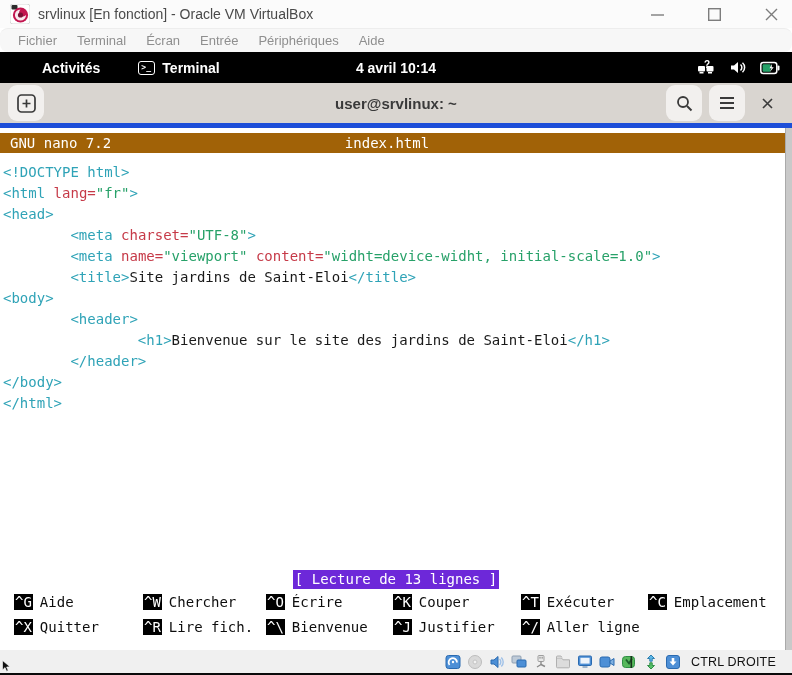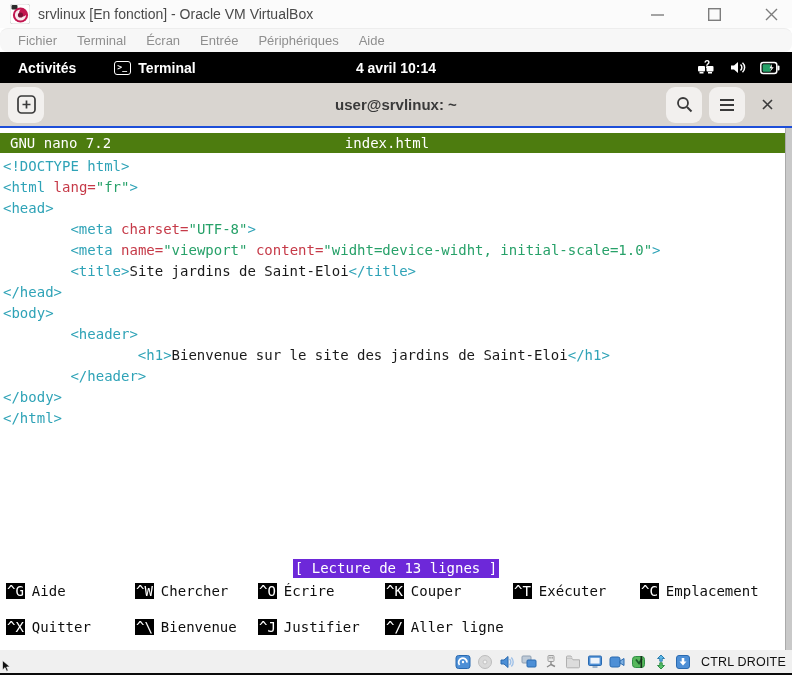--- a/index.html
+++ b/index.html
@@ -13,64 +13,64 @@
   .title-text{font-size:14px;color:#4a4a4a;}
   .win-controls{position:absolute;right:14px;top:0;height:28px;display:flex;align-items:center;gap:44px;}
   .win-controls svg{display:block;}
 
   
   .menubar{height:24px;background:#f7f7f7;display:flex;align-items:center;padding-left:8px;
            border-top:1px solid #ededed;box-sizing:border-box;border-radius:8px;}
   .menu-item{font-size:13px;color:#8f8f8f;padding:0 10px;cursor:default;}
 
   
-  .gnomebar{height:31px;background:#000;color:#fff;display:flex;align-items:center;position:relative;}
+  .gnomebar{height:31px;background:#000;color:#fff;display:flex;align-items:center;position:relative;padding-left:24px;}
   .gb-activities{font-size:14px;font-weight:700;margin-left:18px;}
   .gb-app{display:flex;align-items:center;gap:7px;margin-left:38px;}
   .gb-app-label{font-size:14px;font-weight:700;}
   .gb-clock{position:absolute;left:0;right:0;text-align:center;font-size:14px;font-weight:700;}
   .gb-right{position:absolute;right:12px;display:flex;align-items:center;gap:13px;}
   .term-glyph{width:17px;height:14px;border:1.6px solid #fff;border-radius:3px;display:flex;
               align-items:center;justify-content:flex-start;padding-left:2px;box-sizing:border-box;
               font:700 8px "DejaVu Sans Mono",monospace;color:#fff;}
 
   
   .termheader{height:45px;background:#d9d5d0;display:flex;align-items:center;position:relative;
-              border-bottom:2px solid #1d4ed8;box-sizing:border-box;}
+              border-bottom:5px solid #1d4ed8;box-sizing:border-box;}
   .hbtn{width:36px;height:36px;border-radius:9px;background:#f2f0ee;display:flex;align-items:center;
         justify-content:center;border:none;}
   .newtab-btn{margin-left:8px;}
   .term-title{position:absolute;left:0;right:0;text-align:center;font-size:15px;font-weight:700;color:#3a3a3a;}
   .th-right{position:absolute;right:10px;display:flex;align-items:center;gap:7px;}
   .close-btn{width:30px;height:30px;background:transparent;border:none;display:flex;align-items:center;justify-content:center;}
 
   
   .termbody{height:522px;background:#ffffff;position:relative;display:flex;flex-direction:column;
             font-family:"DejaVu Sans Mono",monospace;}
-  .nano-titlebar{margin-top:5px;height:20px;background:#4d7c0f;color:#fff;position:relative;
+  .nano-titlebar{margin-top:5px;height:20px;background:#a16207;color:#fff;position:relative;
                  font-size:14px;line-height:20px;margin-right:7px;}
   .nano-app{padding-left:10px;}
   .nano-file{position:absolute;left:0;right:11px;text-align:center;}
-  .code{margin-top:3px;}
+  .code{margin-top:9px;}
   .code-line{height:21px;line-height:21px;font-size:14px;white-space:pre;tab-size:8;padding-left:3px;}
   .c-tag{color:#2fa3b7;} .c-attr{color:#c63a48;} .c-str{color:#27a169;} .c-plain{color:#1a1a1a;}
   .spacer{flex:1;}
   .nano-status{align-self:center;background:#6d28d9;color:#fff;font-size:14px;line-height:19px;
                padding:0 2px;white-space:pre;margin-bottom:3px;}
-  .shortcuts{display:grid;grid-template-columns:129px 123px 127px 128px 127px 1fr;row-gap:15px;
-             padding-left:6px;padding-bottom:12px;}
+  .shortcuts{display:grid;grid-template-columns:129px 123px 127px 128px 127px 1fr;row-gap:4px;
+             padding-left:14px;padding-bottom:12px;}
   .sc{height:21px;line-height:21px;font-size:14px;white-space:pre;color:#0d0d0d;}
   .sc .key{background:#000;color:#fff;padding:0 1px;}
   .sc .lbl{margin-left:7px;}
   .term-scrollbar{position:absolute;top:0;right:0;width:7px;height:100%;background:#c9c9c9;
                   border-left:1px solid #aaa;box-sizing:border-box;}
 
   
   .statusbar{height:23px;background:#f0f0f0;display:flex;align-items:center;justify-content:flex-end;
-             gap:5px;padding-right:6px;position:relative;}
+             gap:5px;padding-right:16px;position:relative;}
   .sb-icon{width:17px;height:17px;display:flex;align-items:center;justify-content:center;}
   .sb-icon svg{display:block;}
   .hostkey{font-size:12.5px;color:#111;margin-left:4px;letter-spacing:0.2px;}
   .mouse-cursor{position:absolute;left:2px;bottom:1px;}
 
   .bottomline{height:2px;background:#0a0a0a;}
 </style>
 </head>
 <body>
 
@@ -170,38 +170,38 @@
       <span class="nano-app">GNU nano 7.2</span>
       <span class="nano-file">index.html</span>
     </div>
     <div class="code">
         <div class="code-line"><span class="c-tag">&lt;!DOCTYPE html&gt;</span></div>
         <div class="code-line"><span class="c-tag">&lt;html</span><span class="c-plain"> </span><span class="c-attr">lang=</span><span class="c-str">"fr"</span><span class="c-tag">&gt;</span></div>
         <div class="code-line"><span class="c-tag">&lt;head&gt;</span></div>
         <div class="code-line"><span class="c-plain">	</span><span class="c-tag">&lt;meta</span><span class="c-plain"> </span><span class="c-attr">charset=</span><span class="c-str">"UTF-8"</span><span class="c-tag">&gt;</span></div>
         <div class="code-line"><span class="c-plain">	</span><span class="c-tag">&lt;meta</span><span class="c-plain"> </span><span class="c-attr">name=</span><span class="c-str">"viewport"</span><span class="c-plain"> </span><span class="c-attr">content=</span><span class="c-str">"widht=device-widht, initial-scale=1.0"</span><span class="c-tag">&gt;</span></div>
         <div class="code-line"><span class="c-plain">	</span><span class="c-tag">&lt;title&gt;</span><span class="c-plain">Site jardins de Saint-Eloi</span><span class="c-tag">&lt;/title&gt;</span></div>
-        <div class="code-line"><span class="c-tag">&lt;/head&gt;</span></div>
         <div class="code-line"><span class="c-tag">&lt;body&gt;</span></div>
         <div class="code-line"><span class="c-plain">	</span><span class="c-tag">&lt;header&gt;</span></div>
         <div class="code-line"><span class="c-plain">		</span><span class="c-tag">&lt;h1&gt;</span><span class="c-plain">Bienvenue sur le site des jardins de Saint-Eloi</span><span class="c-tag">&lt;/h1&gt;</span></div>
         <div class="code-line"><span class="c-plain">	</span><span class="c-tag">&lt;/header&gt;</span></div>
         <div class="code-line"><span class="c-tag">&lt;/body&gt;</span></div>
         <div class="code-line"><span class="c-tag">&lt;/html&gt;</span></div>
       </div>
     <div class="spacer"></div>
     <div class="nano-status">[ Lecture de 13 lignes ]</div>
     <div class="shortcuts">
         <span class="sc"><span class="key">^G</span><span class="lbl">Aide</span></span>
         <span class="sc"><span class="key">^W</span><span class="lbl">Chercher</span></span>
         <span class="sc"><span class="key">^O</span><span class="lbl">Écrire</span></span>
         <span class="sc"><span class="key">^K</span><span class="lbl">Couper</span></span>
         <span class="sc"><span class="key">^T</span><span class="lbl">Exécuter</span></span>
         <span class="sc"><span class="key">^C</span><span class="lbl">Emplacement</span></span>
         <span class="sc"><span class="key">^X</span><span class="lbl">Quitter</span></span>
+        <span class="sc"><span class="key">^R</span><span class="lbl">Lire fich.</span></span>
         <span class="sc"><span class="key">^\</span><span class="lbl">Bienvenue</span></span>
         <span class="sc"><span class="key">^J</span><span class="lbl">Justifier</span></span>
         <span class="sc"><span class="key">^/</span><span class="lbl">Aller ligne</span></span>
       </div>
     <div class="term-scrollbar"></div>
   </div>
 
   <div class="statusbar">
     <svg class="mouse-cursor" width="9" height="12" viewBox="0 0 9 12">
       <path d="M0.5 0.5 L0.5 10 L3 7.6 L4.6 11.2 L6.2 10.4 L4.6 7 L8 6.8 Z" fill="#111" stroke="#fff" stroke-width="0.6"></path>

